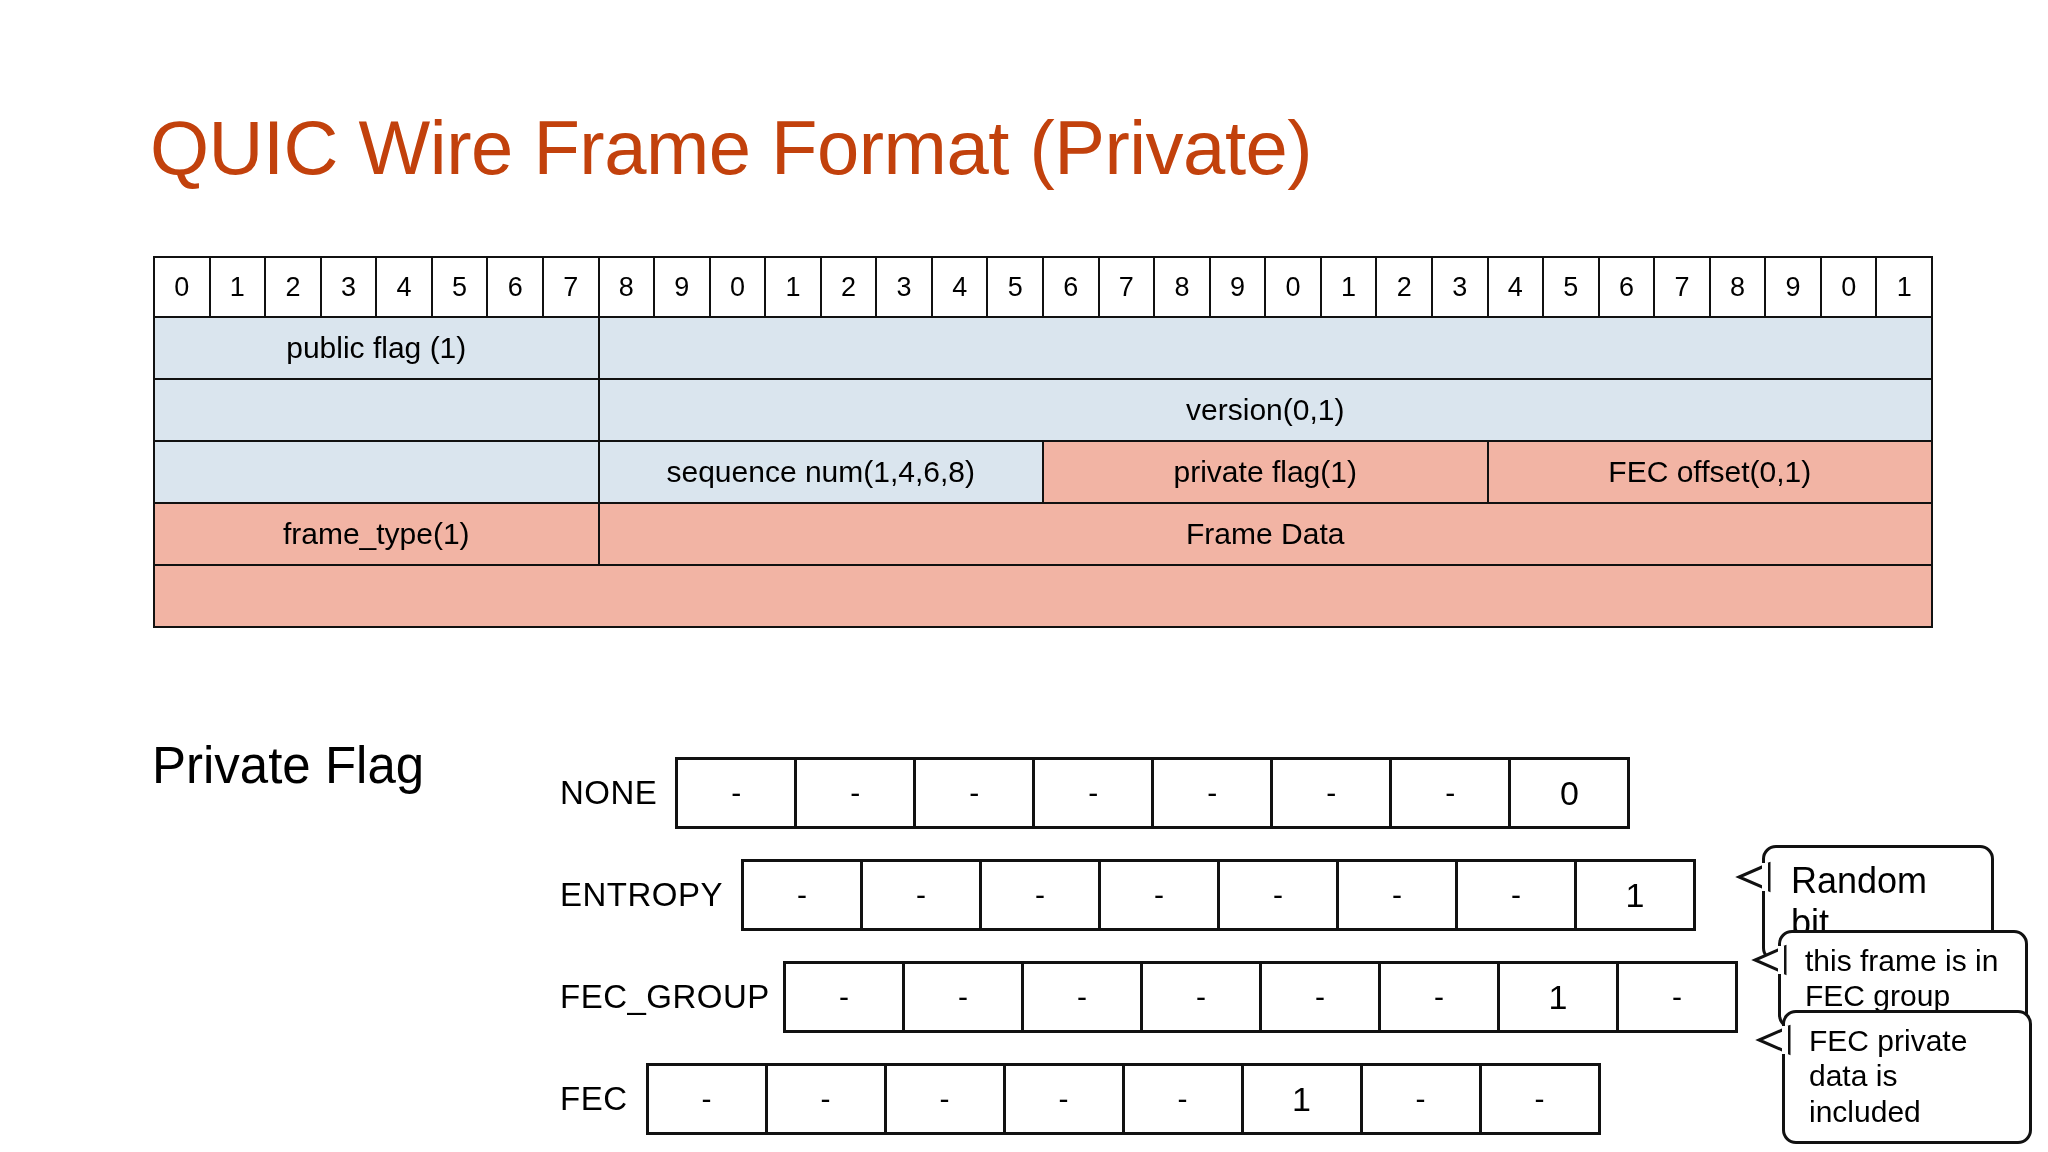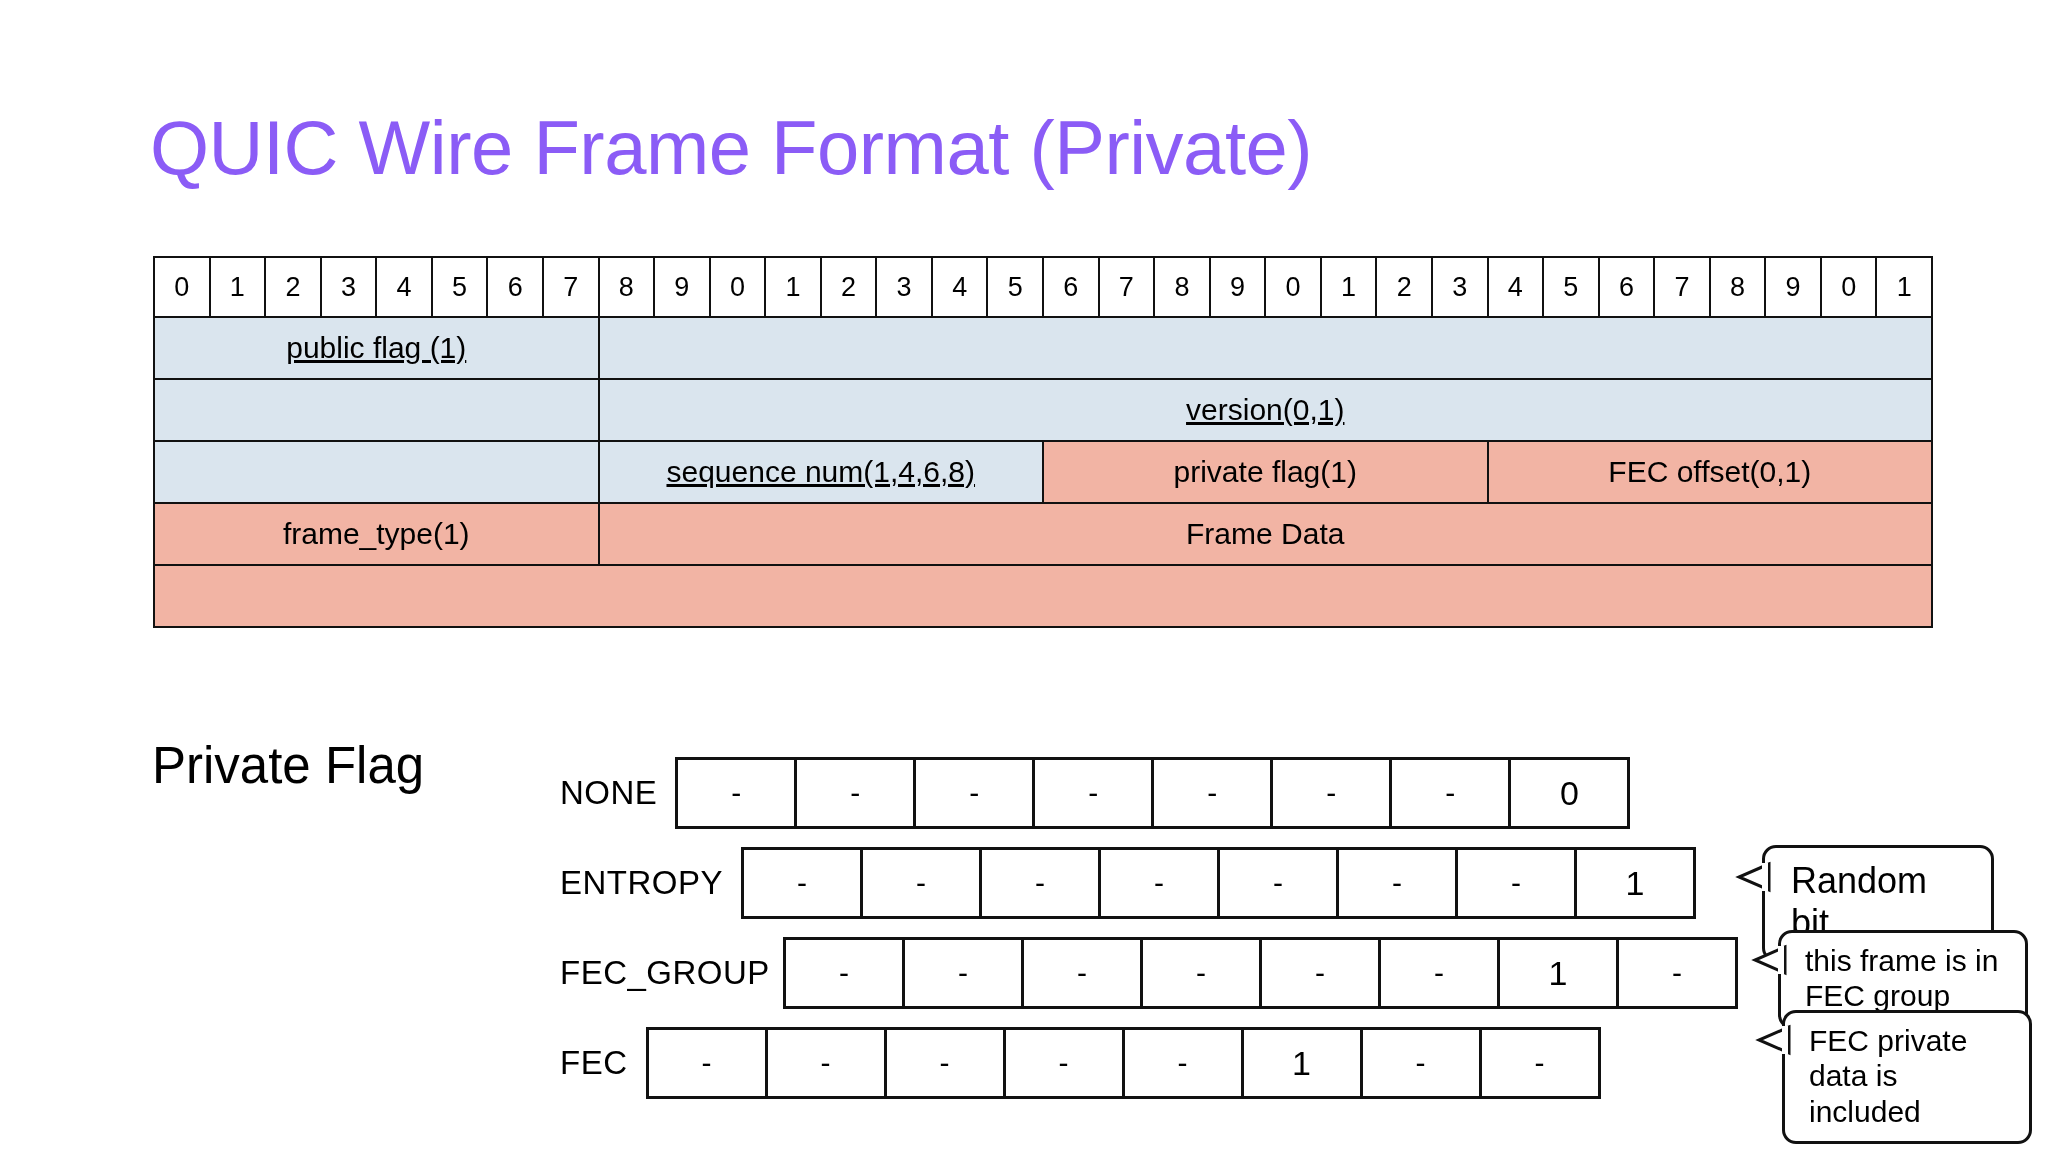--- a/index.html
+++ b/index.html
@@ -19,21 +19,21 @@
   
   .slide-title {
     position: absolute;
     left: 150px;
     top: 108px;
     font-size: 76px;
     line-height: 1.05;
     font-weight: 400;
     letter-spacing: -0.5px;
     white-space: nowrap;
-    color: #8b5cf6;
+    color: #c2410c;
   }
 
   
   .wire-table {
     position: absolute;
     left: 153px;
     top: 256px;
     width: 1780px;
     border-collapse: collapse;
     table-layout: fixed;
@@ -51,21 +51,21 @@
     font-size: 30px;
     border-width: 2px 1px;
   }
   .ruler-cell.first { border-left-width: 2px; }
   .ruler-cell.last  { border-right-width: 2px; }
 
   .field-row td {
     height: 60px;
     font-size: 30px;
   }
-  .blue   { background: #dae5ee; text-decoration: underline; }
+  .blue   { background: #dae5ee; }
   .salmon { background: #f2b4a4; }
 
   
   .pf-title {
     position: absolute;
     left: 152px;
     top: 740px;
     font-size: 51px;
     line-height: 1;
     white-space: nowrap;
@@ -73,21 +73,21 @@
 
   .flag-block {
     position: absolute;
     left: 560px;
     top: 760px;
     width: 1000px;
   }
   .flag-row {
     display: flex;
     align-items: center;
-    margin-bottom: 24px;
+    margin-bottom: 36px;
     height: 66px;
   }
   .flag-label {
     width: 205px;
     text-align: right;
     padding-right: 18px;
     font-size: 33px;
     letter-spacing: 0.5px;
     white-space: nowrap;
   }

